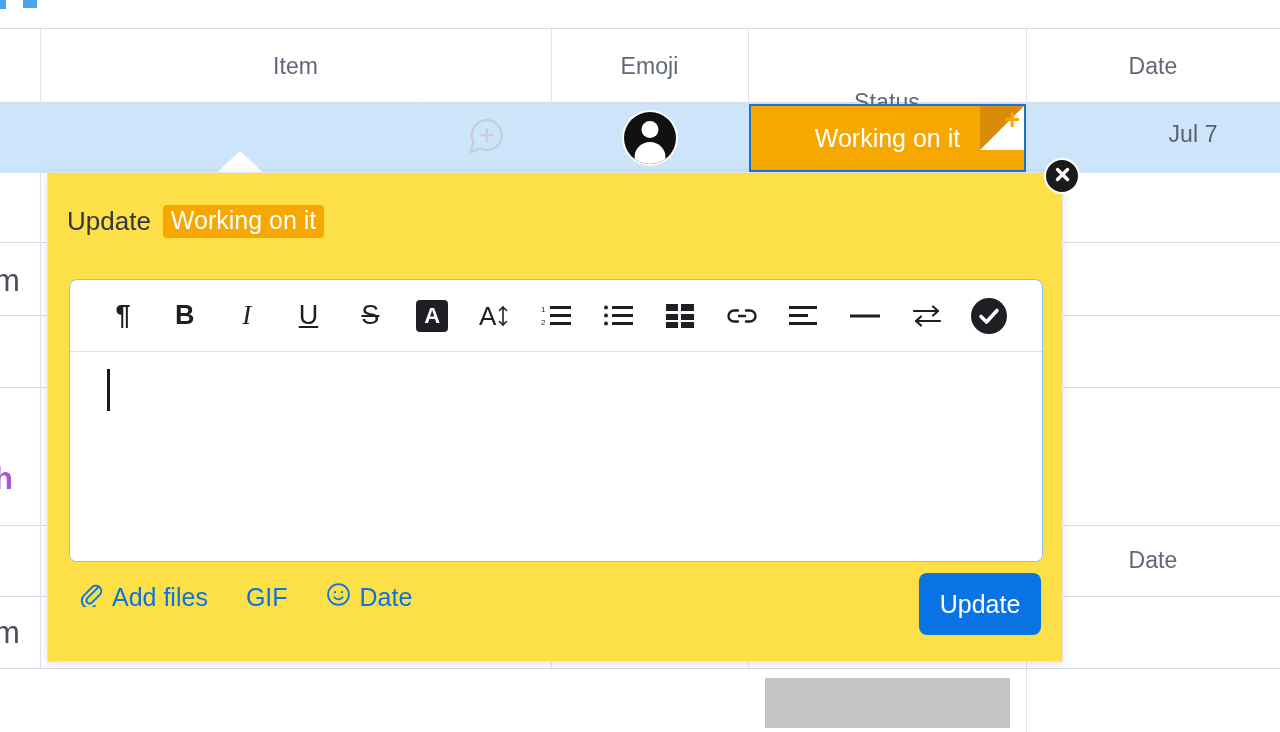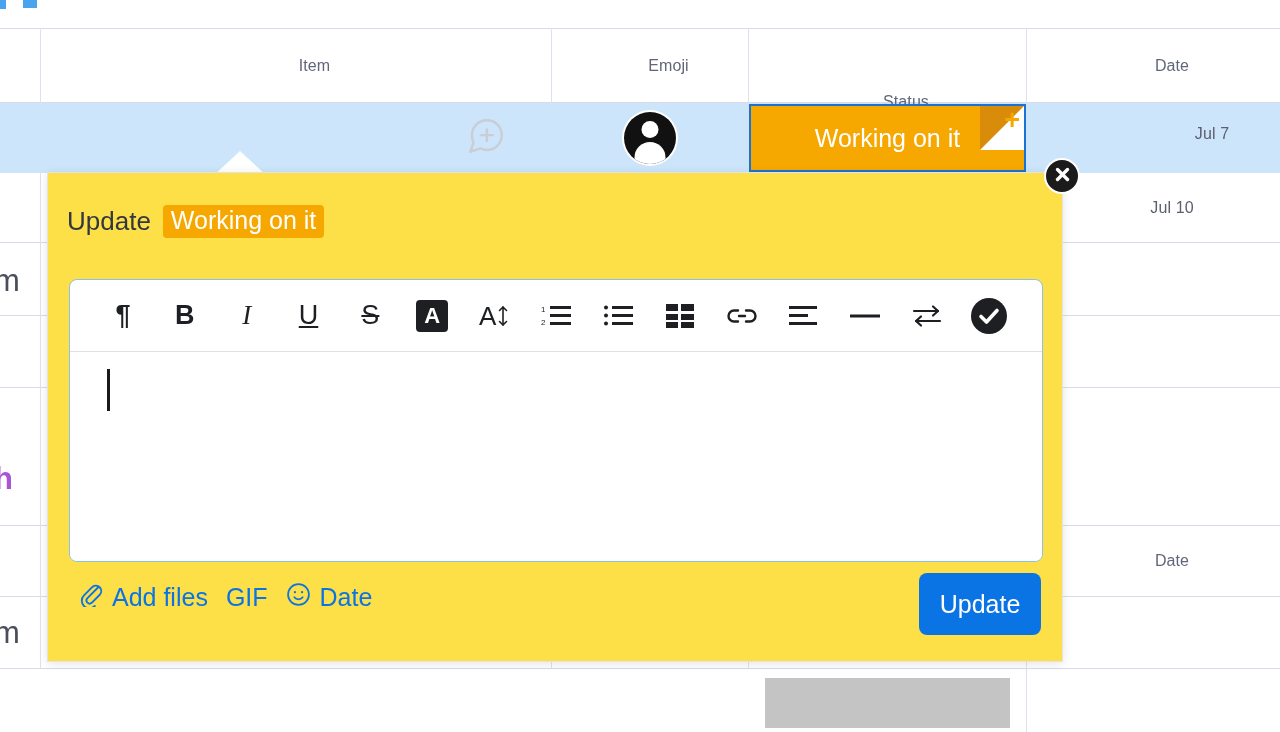--- a/index.html
+++ b/index.html
@@ -54,23 +54,22 @@
     width: 1px;
     background: #dfe2ec;
   }
 
   .grid-cell-label {
     position: absolute;
     display: flex;
     align-items: center;
     justify-content: center;
     color: #5b5f6e;
-    font-size: 16px;
+    font-size: 23px;
     letter-spacing: .1px;
-    padding-left: 19px;
   }
   .grid-cell-label.header { color: #62667a; }
 
   .row-hl {
     position: absolute;
     left: 0; top: 103px;
     width: 1280px; height: 70px;
     background: #cce5fb;
   }
 
@@ -283,21 +282,21 @@
   .panel-footer {
     position: absolute;
     left: 21px; right: 21px; top: 400px;
     height: 70px;
   }
   .footer-links {
     position: absolute;
     left: 10px; top: 8px;
     display: flex;
     align-items: center;
-    gap: 18px;
+    gap: 38px;
   }
   .flink {
     display: flex;
     align-items: center;
     gap: 9px;
     color: #0b74e5;
     font-size: 25px;
     cursor: pointer;
     user-select: none;
   }
@@ -346,21 +345,20 @@
   <div class="row-hl"></div>
 
   <div class="grid-cell-label header" style="left:40px;  top:30px; width:511px; height:72px;">Item</div>
   <div class="grid-cell-label header" style="left:551px; top:30px; width:197px; height:72px;">Emoji</div>
   <div class="grid-cell-label header" style="left:748px; top:30px; width:278px; height:72px;margin-top:36px;">Status</div>
   <div class="grid-cell-label header" style="left:1026px;top:30px; width:254px; height:72px;">Date</div>
 
   <div class="grid-cell-label header" style="left:1026px;top:525px; width:254px; height:71px;">Date</div>
 
   <div class="grid-cell-label" style="left:1026px;top:103px; width:254px; height:62px;margin-left:40px;">Jul 7</div>
-  <div class="grid-cell-label" style="left:1026px;top:173px; width:254px; height:69px;">Jul 10</div>
 
   <div class="frag" style="left:-6px; top:263px;">m</div>
   <div class="frag" style="left:-6px; top:461px; color:#a855d6; font-weight:bold;">h</div>
   <div class="frag" style="left:-6px; top:615px;">m</div>
 
   <div class="bubble-cell">
     <span>
       <svg width="42" height="42" viewBox="0 0 24 24" fill="none" stroke="#c9cdd6" stroke-width="1.4" stroke-linecap="round" stroke-linejoin="round">
         <path d="M21 11.5a8.38 8.38 0 0 1-8.5 8.5 8.5 8.5 0 0 1-3.8-.9L3 21l1.9-5.2A8.5 8.5 0 0 1 4 11.5 8.38 8.38 0 0 1 12.5 3 8.38 8.38 0 0 1 21 11.5z"></path>
         <line x1="12.5" y1="8.2" x2="12.5" y2="14.8"></line>

